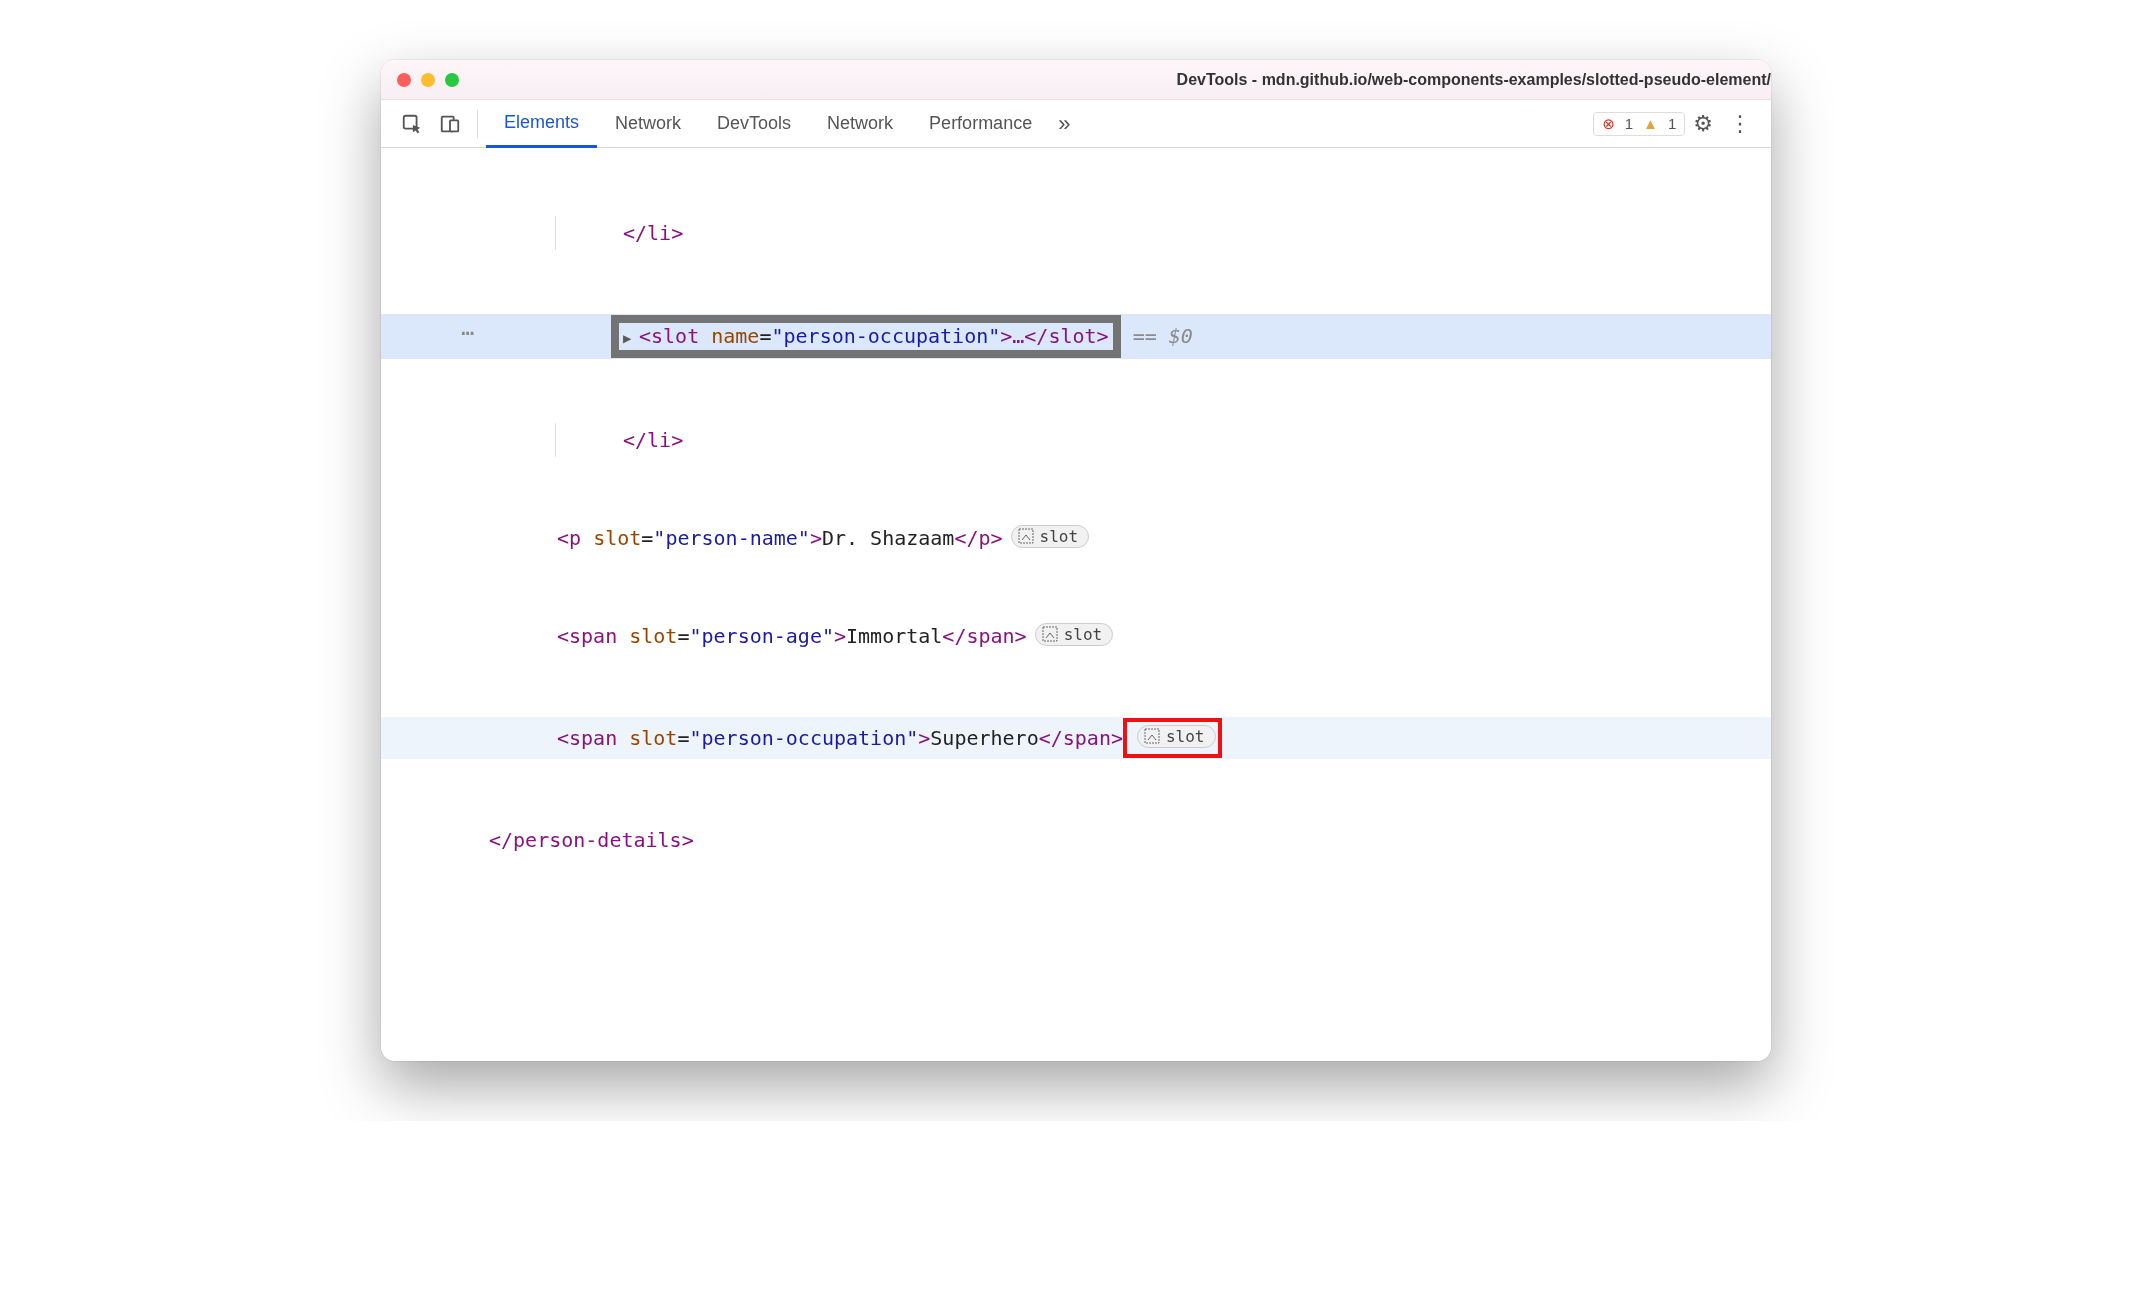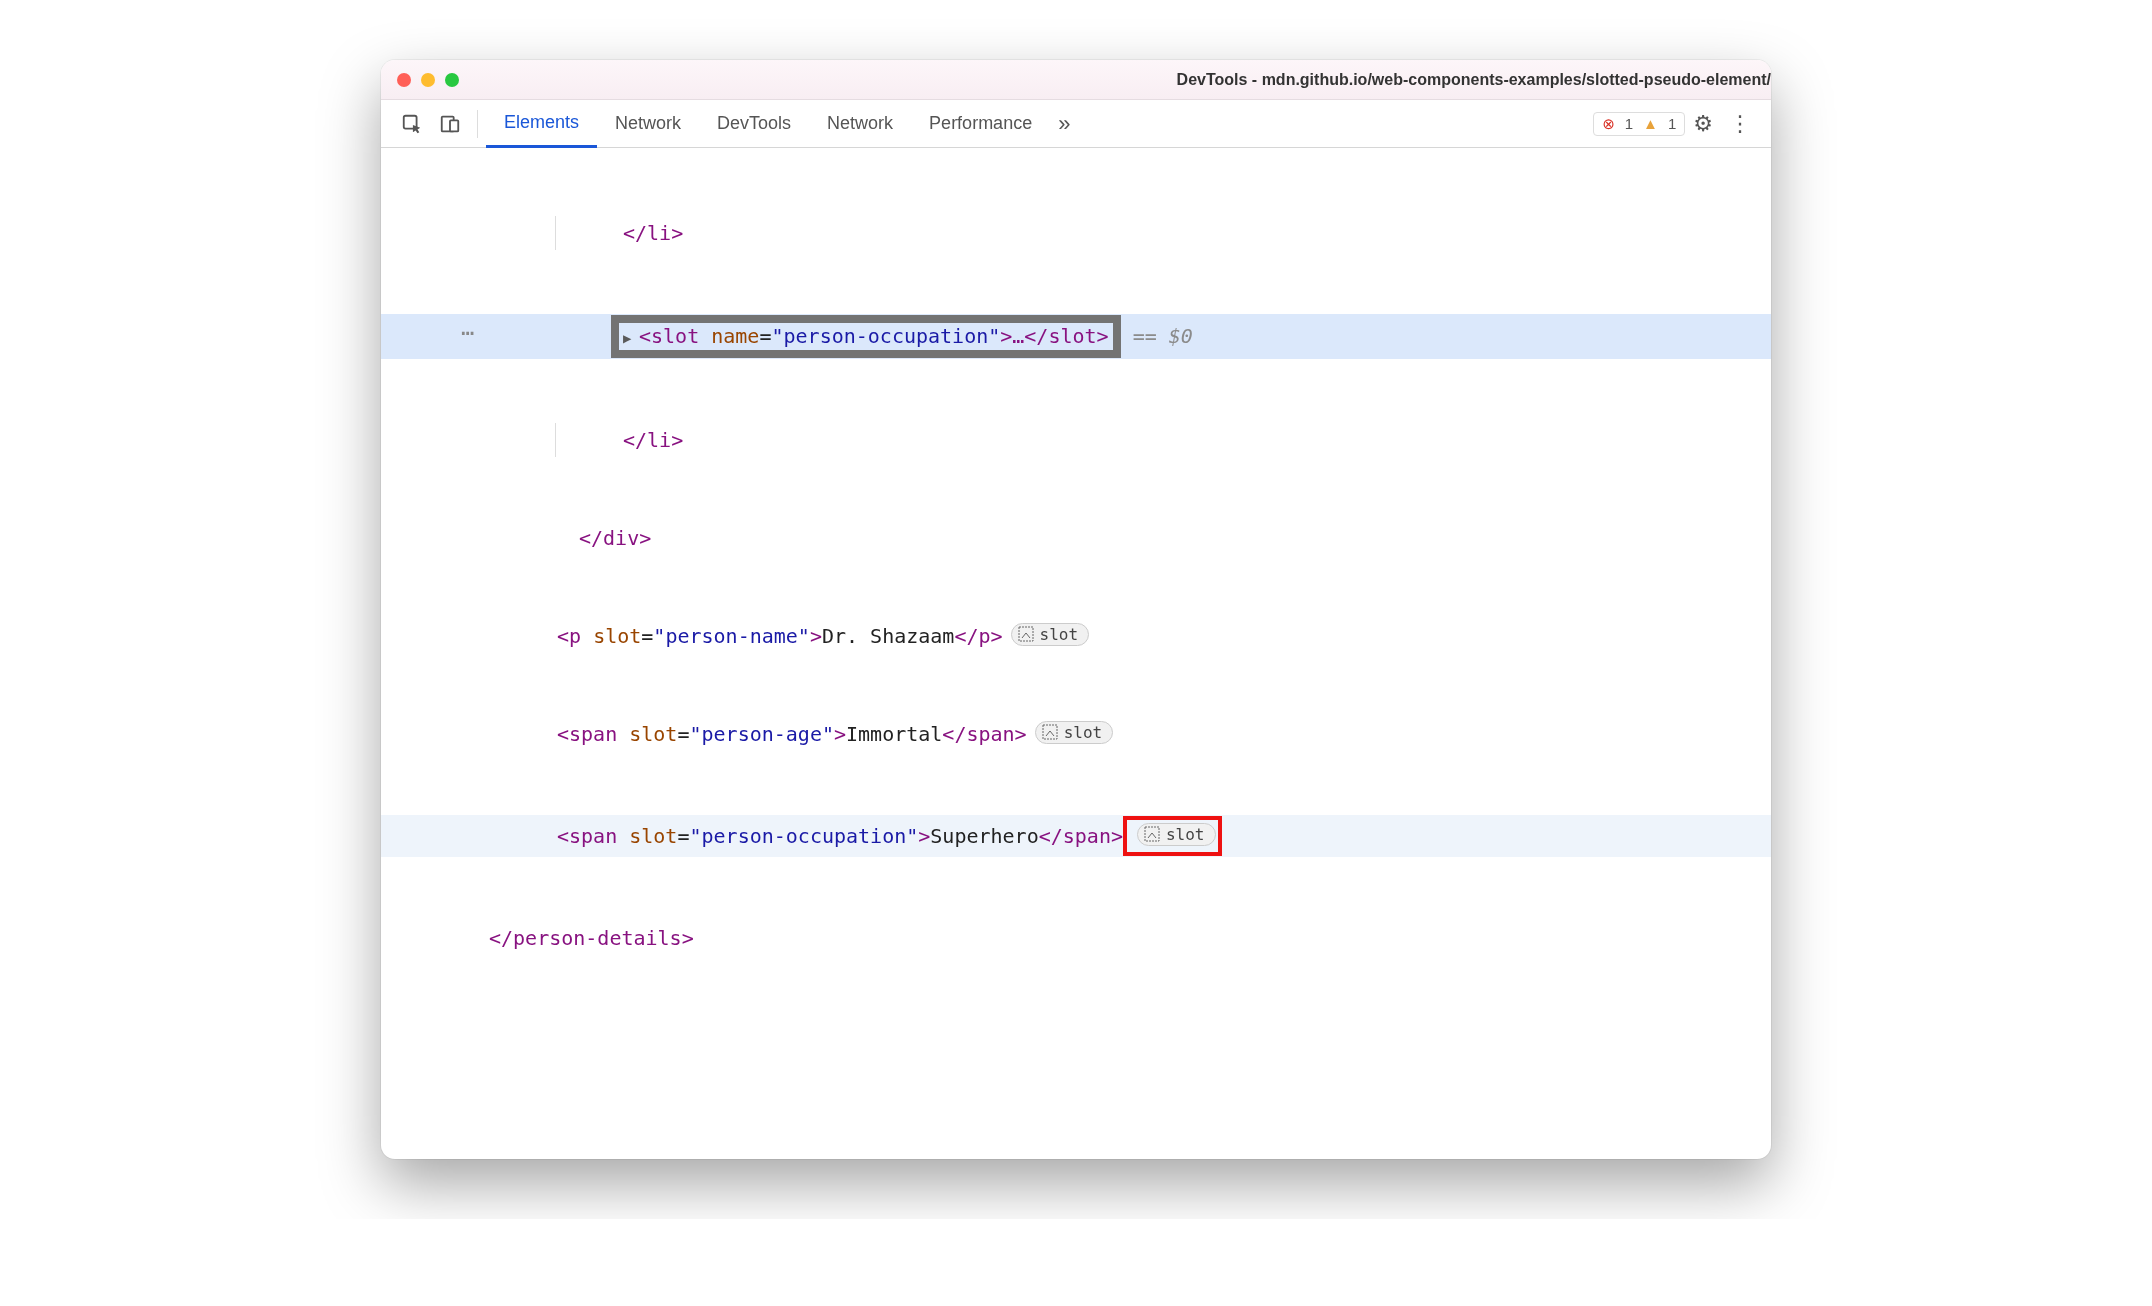--- a/index.html
+++ b/index.html
@@ -108,21 +108,20 @@
         <span>1</span>
     </div>
     <div class="icon-btn" style="font-size:22px;">⚙</div>
     <div class="icon-btn" style="font-size:22px;">⋮</div>
   </div>
 
   <div class="dom-pane">
     <div class="row" style="padding-left:242px;"><span class="guide"></span><span class="tag">&lt;/li&gt;</span></div>
     <div class="row selected" style="padding-left:230px;"><span class="gutter-dots">⋯</span><span class="red-box"><span class="caret">▶</span><span class="tag">&lt;slot </span><span class="attr">name</span><span class="txt">=</span><span class="val">"person-occupation"</span><span class="tag">&gt;…&lt;/slot&gt;</span></span> <span class="eq0">== $0</span></div>
     <div class="row" style="padding-left:242px;"><span class="guide"></span><span class="tag">&lt;/li&gt;</span></div>
-    <div class="row" style="padding-left:198px;"><span class="tag">&lt;/div&gt;</span></div>
     <div class="row" style="padding-left:176px;"><span class="tag">&lt;p </span><span class="attr">slot</span><span class="txt">=</span><span class="val">"person-name"</span><span class="tag">&gt;</span><span class="txt">Dr. Shazaam</span><span class="tag">&lt;/p&gt;</span><span class="slot-badge"><svg viewBox="0 0 16 16" stroke="#666" fill="none" stroke-dasharray="2 1">
             <rect x="1" y="1" width="14" height="14"></rect>
             <path d="M4 12l4-5 4 5" stroke-dasharray="0"></path>
           </svg><span>slot</span></span></div>
     <div class="row" style="padding-left:176px;"><span class="tag">&lt;span </span><span class="attr">slot</span><span class="txt">=</span><span class="val">"person-age"</span><span class="tag">&gt;</span><span class="txt">Immortal</span><span class="tag">&lt;/span&gt;</span><span class="slot-badge"><svg viewBox="0 0 16 16" stroke="#666" fill="none" stroke-dasharray="2 1">
             <rect x="1" y="1" width="14" height="14"></rect>
             <path d="M4 12l4-5 4 5" stroke-dasharray="0"></path>
           </svg><span>slot</span></span></div>
     <div class="row hl" style="padding-left:176px;"><span class="tag">&lt;span </span><span class="attr">slot</span><span class="txt">=</span><span class="val">"person-occupation"</span><span class="tag">&gt;</span><span class="txt">Superhero</span><span class="tag">&lt;/span&gt;</span><span class="red-wrap"><span class="slot-badge"><svg viewBox="0 0 16 16" stroke="#666" fill="none" stroke-dasharray="2 1">
               <rect x="1" y="1" width="14" height="14"></rect>

